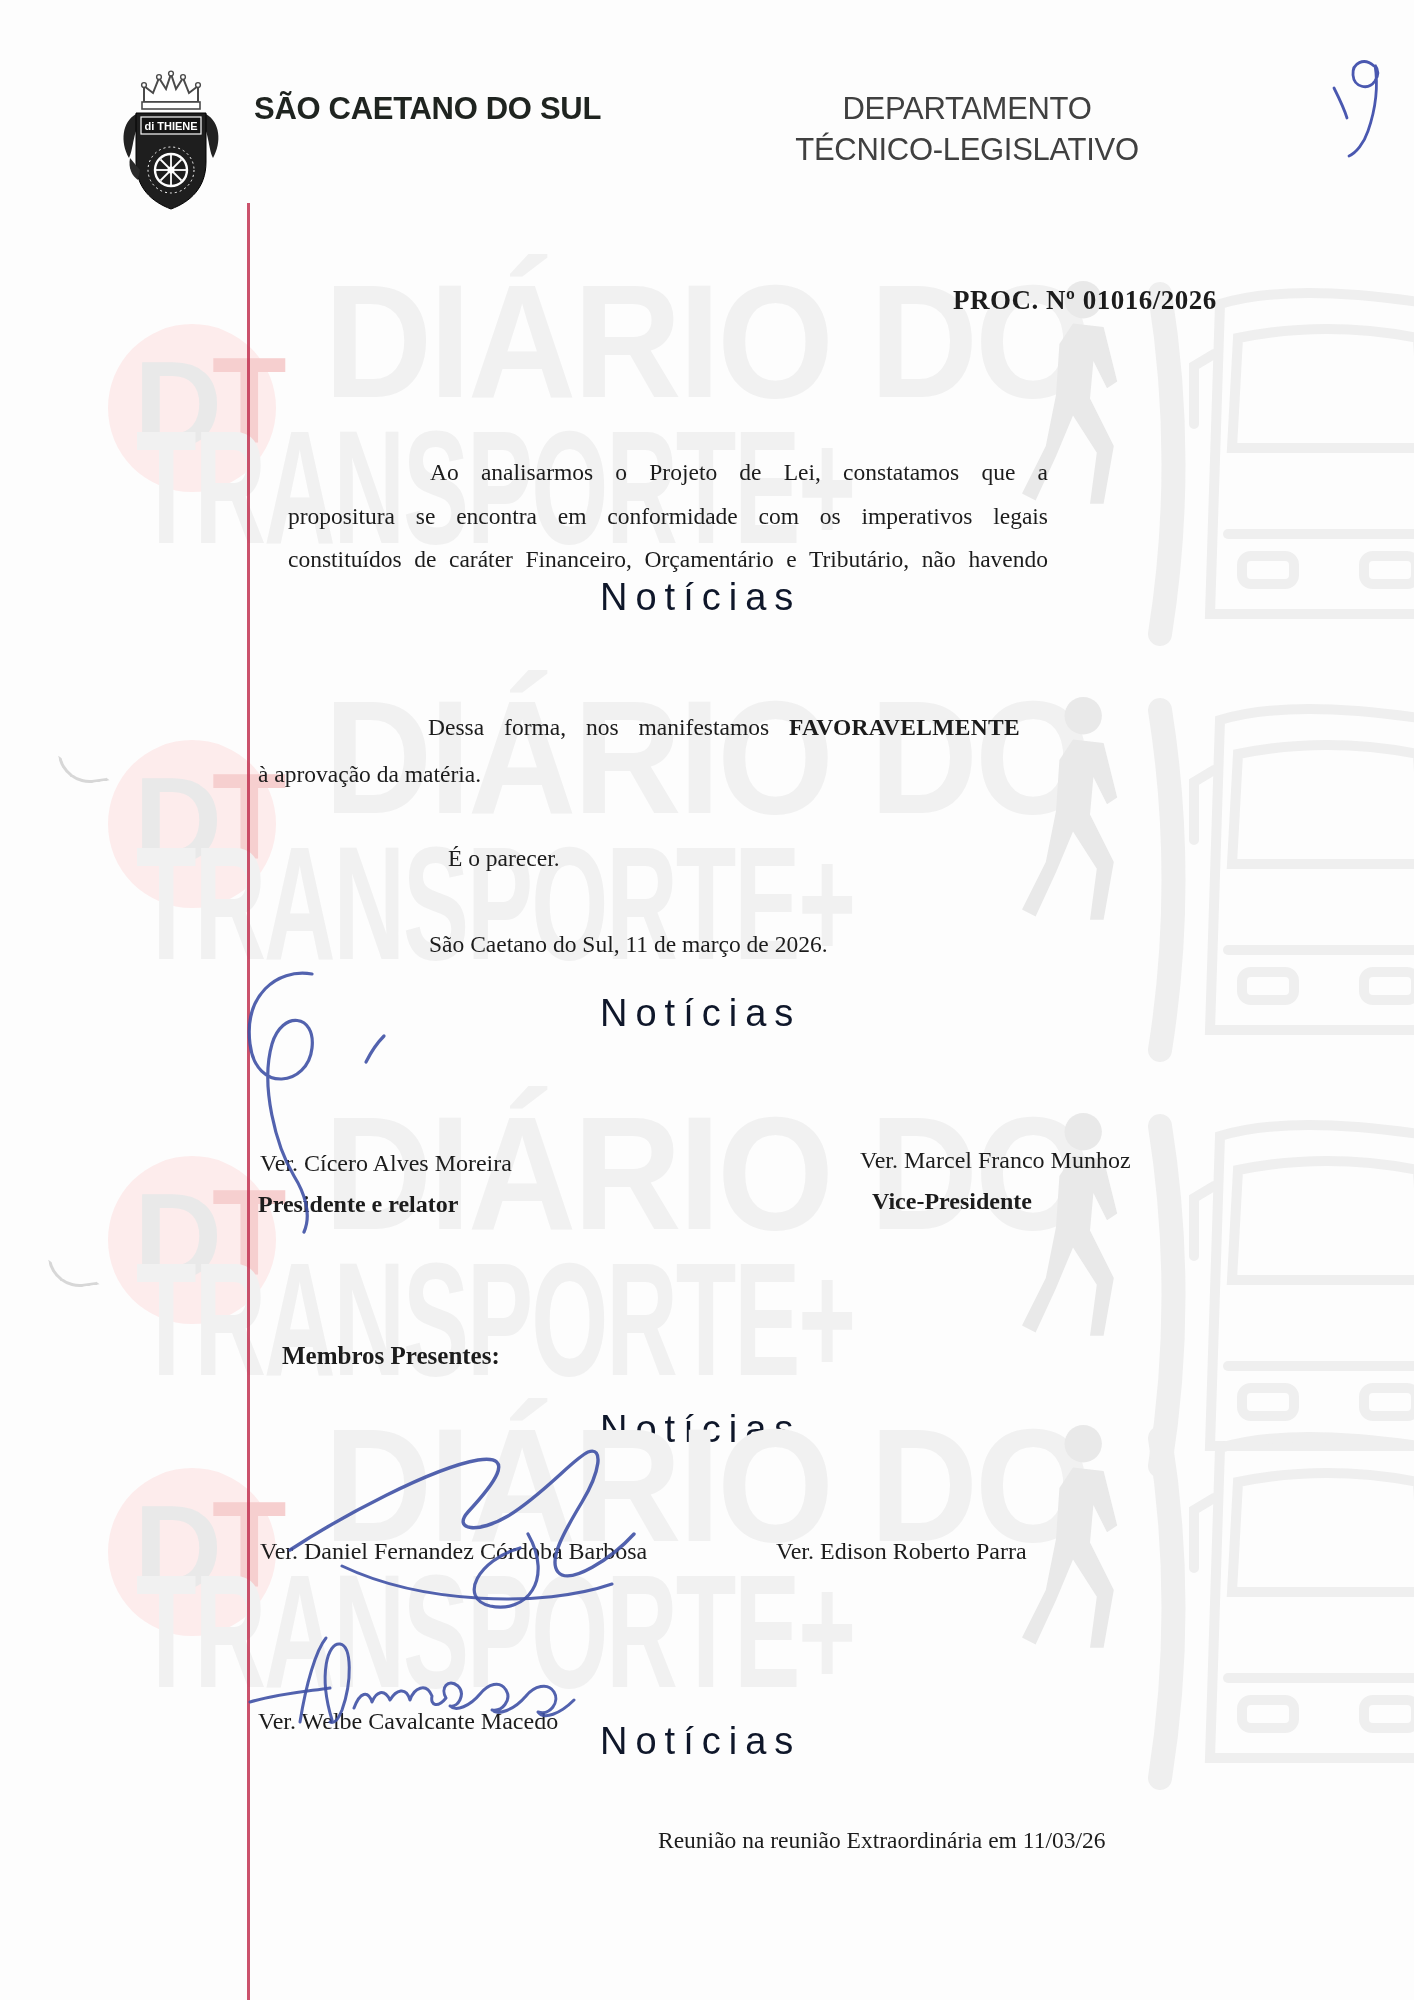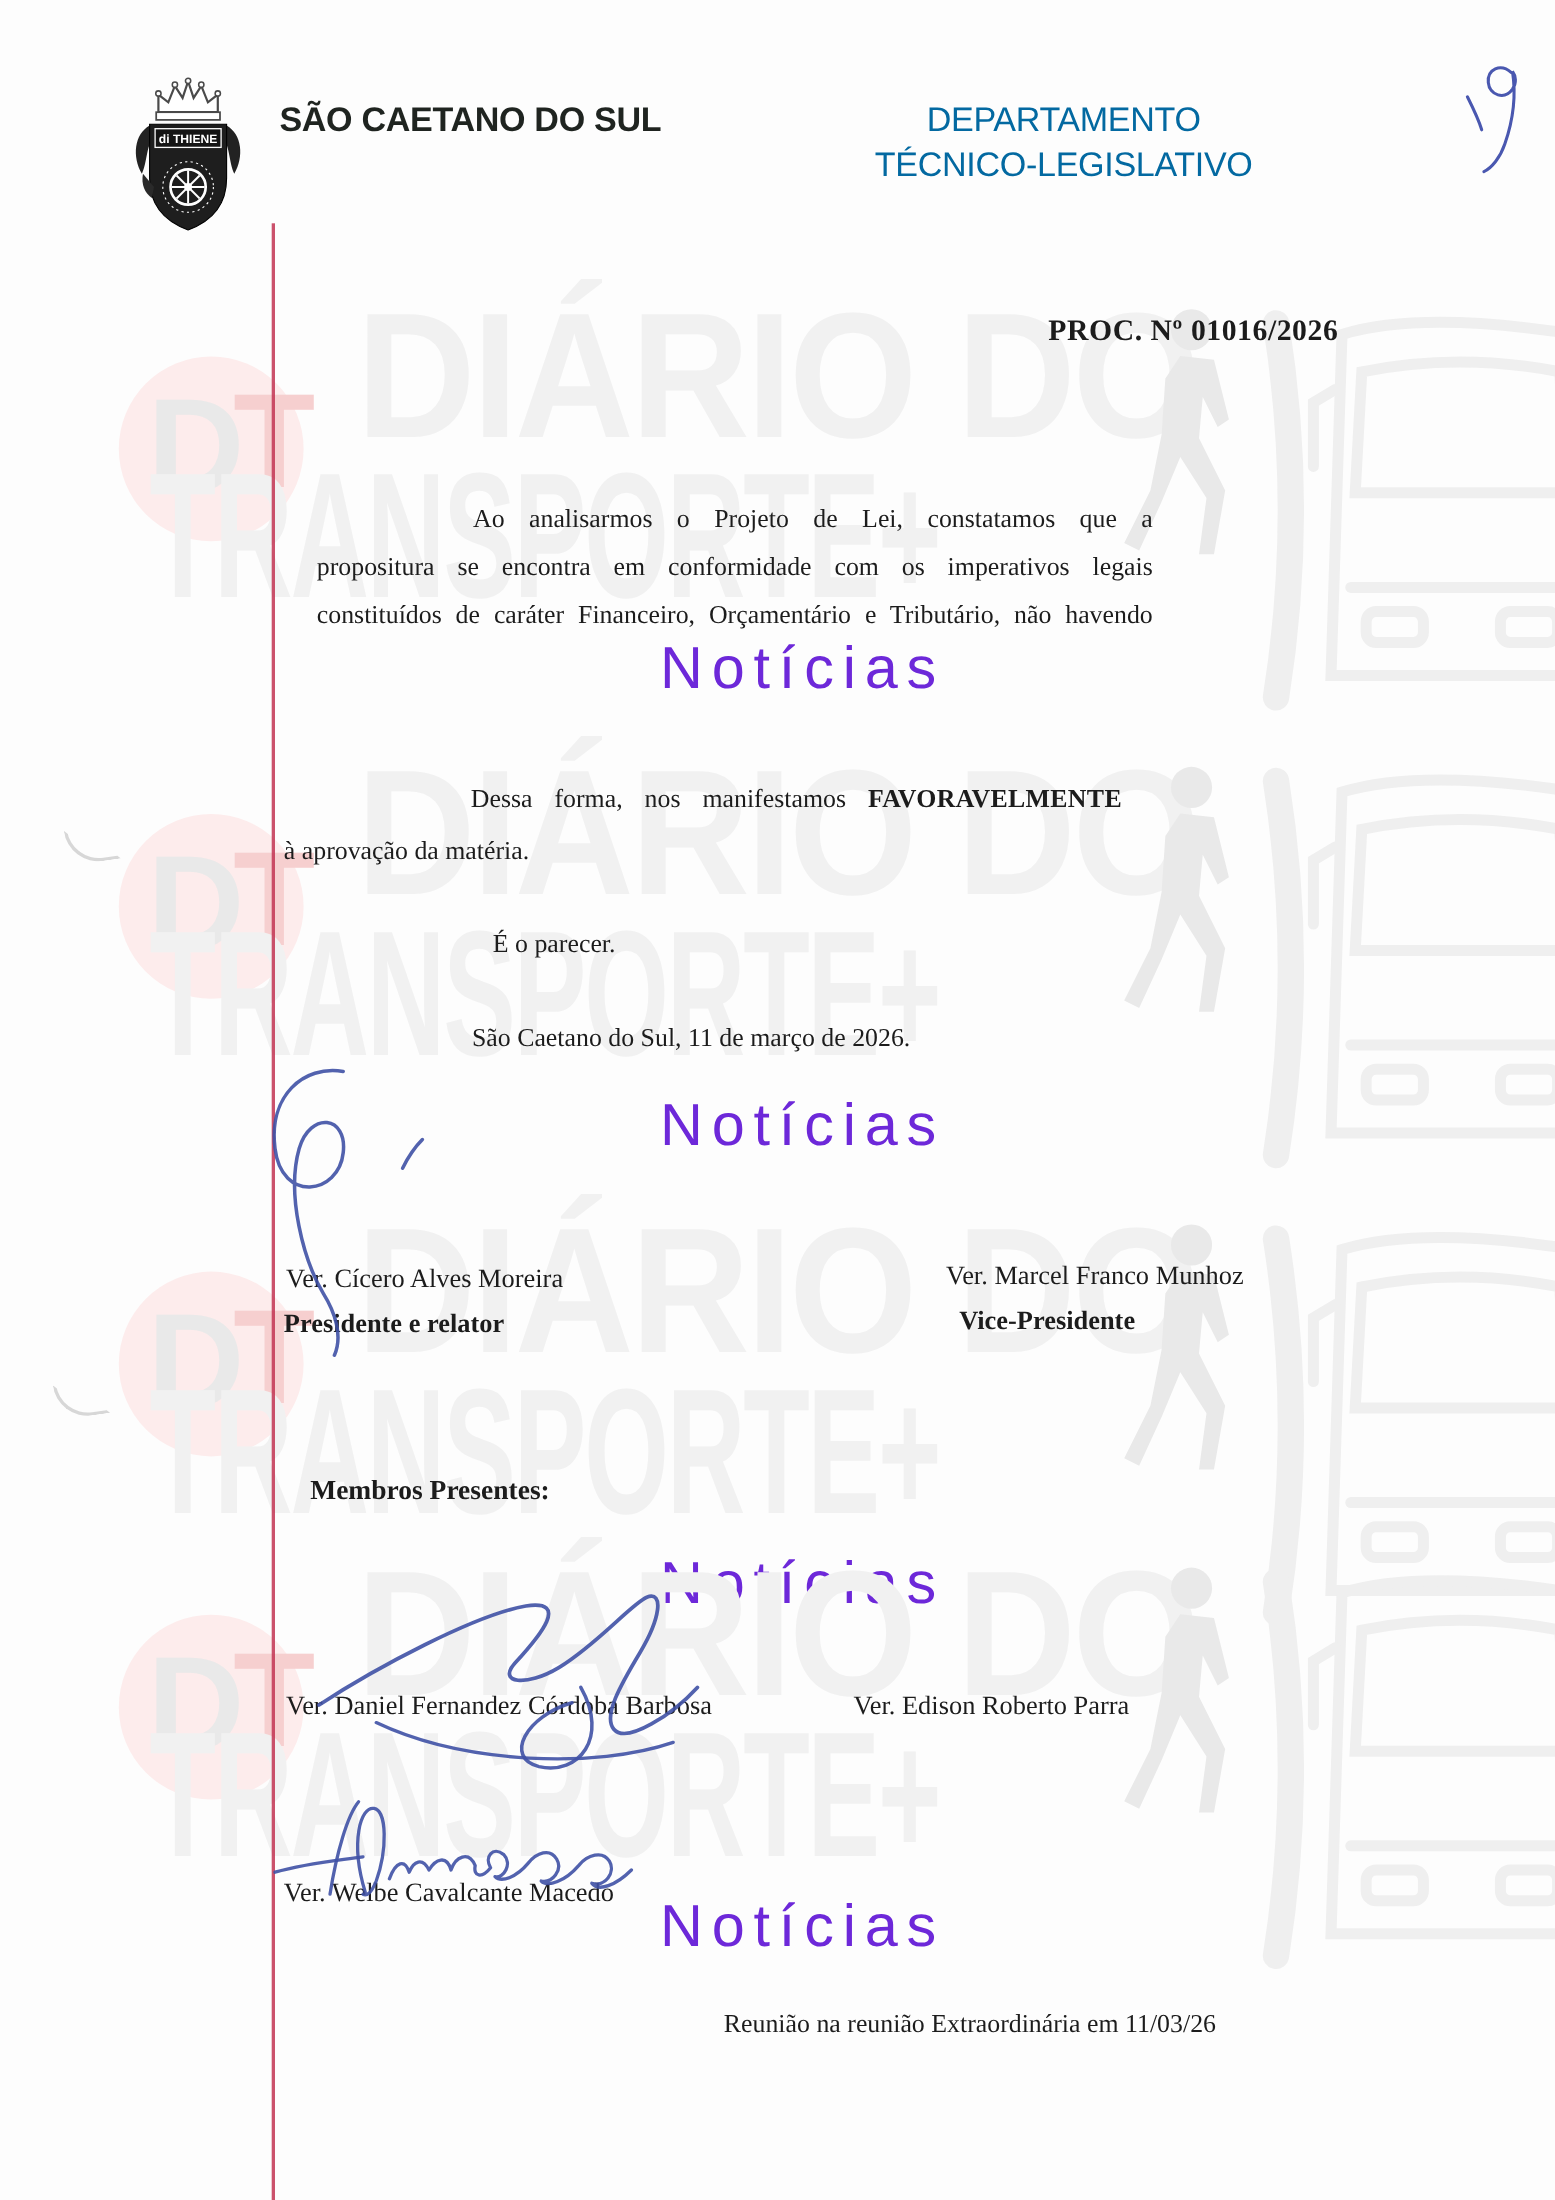--- a/index.html
+++ b/index.html
@@ -12,29 +12,29 @@
   .wm{position:absolute;left:100px;width:1314px;height:400px;z-index:1;pointer-events:none;}
   .wm-disc{position:absolute;left:8px;top:62px;width:168px;height:168px;border-radius:50%;background:#fdecec;}
   .wm-d,.wm-t{position:absolute;font-family:"Liberation Sans","DejaVu Sans",sans-serif;font-weight:800;font-size:122px;line-height:1;}
   .wm-d{left:34px;top:82px;color:#e9e9e9;}
   .wm-t{left:112px;top:78px;color:#f6cfcf;}
   .wm-line1,.wm-line2{position:absolute;font-family:"Liberation Sans","DejaVu Sans",sans-serif;
     font-weight:800;font-size:150px;line-height:1;color:#f1f1f1;white-space:nowrap;letter-spacing:-3px;}
   .wm-line1{left:224px;top:-2px;transform:scaleY(1.08);transform-origin:left top;}
   .wm-line2{left:36px;top:144px;transform:scaleX(.66) scaleY(1.08);transform-origin:left top;}
   .wm-sub{position:absolute;left:500px;top:314px;font-family:"Liberation Sans","DejaVu Sans",sans-serif;
-    font-size:54px;color:#6d28d9;letter-spacing:8px;}
+    font-size:38px;color:#0f172a;letter-spacing:8px;}
   .wm-person{position:absolute;left:905px;top:8px;}
   .wm-bus{position:absolute;left:1042px;top:-28px;}
   
   .hdr-txt{position:absolute;font-family:"Liberation Sans","DejaVu Sans",sans-serif;z-index:2;letter-spacing:-.3px;}
   .org{left:254px;top:90px;color:#2f2f2f;}
   .org .l1{font-size:28px;font-weight:500;line-height:36px;}
   .org .l2{font-size:31px;font-weight:800;line-height:38px;color:#1f2420;}
-  .dept{left:727px;top:88px;width:480px;text-align:center;color:#0369a1;}
+  .dept{left:727px;top:88px;width:480px;text-align:center;color:#404040;}
   .dept div{font-size:31px;font-weight:400;line-height:41px;}
   .crest{position:absolute;left:116px;top:70px;z-index:2;}
   .pagenum{position:absolute;left:1318px;top:44px;z-index:3;}
   
   .red-line{position:absolute;left:247px;top:203px;width:3px;height:1797px;background:#c23452;opacity:.85;z-index:2;}
   .curl{position:absolute;width:42px;height:26px;border:3px solid #b9b9b9;
     border-color:transparent transparent #b9b9b9 #b9b9b9;border-radius:0 0 0 34px;opacity:.55;z-index:2;transform:rotate(-8deg);}
   .curl.c1{left:60px;top:752px;}
   .curl.c2{left:50px;top:1256px;}
   

